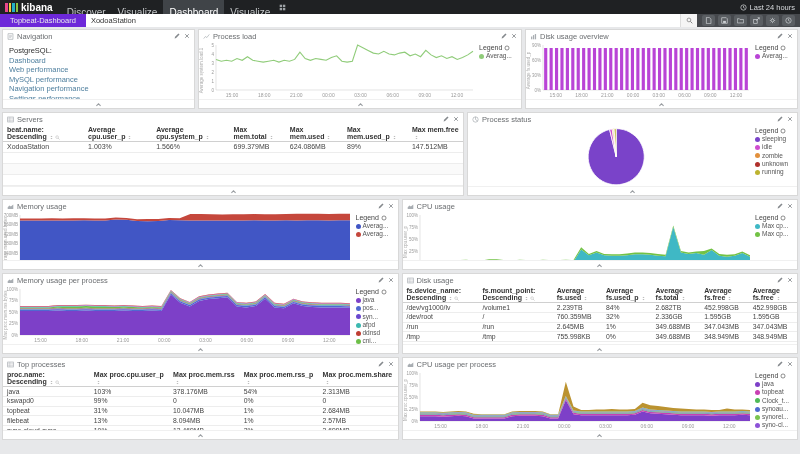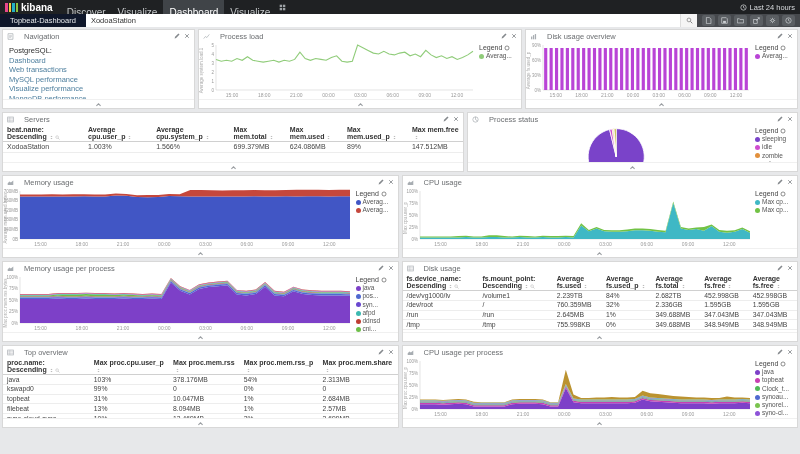--- a/index.html
+++ b/index.html
@@ -11,30 +11,30 @@
 .brand{display:flex;align-items:center;margin-right:8px}
 .stripe{width:2.5px;height:9px;margin-right:1px}
 .brand-text{color:#fff;font-weight:bold;font-size:10px;margin-left:2px}
 .nav-item{color:#c3c6c8;font-size:10px;padding:0 6px;height:24px;display:flex;align-items:center;cursor:pointer}
 .nav-item.active{background:#404448;color:#fff}
 .grid-btn{color:#9ea2a6;margin-left:3px;display:flex;cursor:pointer}
 .nav-spacer{flex:1}
 .time{color:#d7dadd;font-size:7.5px;display:flex;gap:3px;align-items:center;cursor:pointer}
 
 .toolbar{height:13px;background:#46494d;display:flex;align-items:stretch}
-.tb-tab{background:#0f172a;color:#e8eaec;font-size:7.5px;padding:0 10px;display:flex;align-items:center;cursor:pointer;white-space:nowrap}
+.tb-tab{background:#6d28d9;color:#e8eaec;font-size:7.5px;padding:0 10px;display:flex;align-items:center;cursor:pointer;white-space:nowrap}
 .tb-input{flex:1;border:none;outline:none;font-size:7.5px;padding:0 5px;color:#333;background:#fff}
 .tb-search{width:17px;background:#f5f5f5;border-left:1px solid #ddd;display:flex;align-items:center;justify-content:center;color:#777;cursor:pointer}
 .tb-icons{display:flex;align-items:center;gap:3px;padding:0 5px}
 .tb-btn{width:13px;height:11px;background:#5a5e62;border-radius:2px;display:flex;align-items:center;justify-content:center;color:#ced2d5;cursor:pointer}
 
 .dash{padding:2px}
 .row{display:flex;gap:3px;margin-bottom:3px}
 .panel{background:#fff;border:1px solid #d8d8d8;display:flex;flex-direction:column;overflow:hidden}
-.p-head{flex:0 0 12px;display:flex;align-items:center;gap:10px;padding:0 4px}
+.p-head{flex:0 0 12px;display:flex;align-items:center;gap:3px;padding:0 4px}
 .pt-ic{color:#a8adb2;display:flex}
 .p-title{font-size:7.5px;color:#6a6d70;flex:1;white-space:nowrap;overflow:hidden}
 .p-tools{display:flex;gap:4px;color:#85898d}
 .tool{cursor:pointer;display:flex}
 .p-body{flex:1;position:relative;display:flex;overflow:hidden}
 .p-foot{flex:0 0 9px;display:flex;align-items:center;justify-content:center;color:#9a9ea2;border-top:1px solid #f0f0f0;cursor:pointer}
 .chart{flex:1;height:100%;display:block;cursor:crosshair}
 
 .legend{flex:0 0 44px;padding:1px 1px 0 2px;overflow:hidden}
 .legend-h{font-size:7px;color:#454545;display:flex;align-items:center;gap:2px;line-height:9px}
@@ -163,24 +163,24 @@
               <svg class="ic" style="width:6px;height:6px" viewBox="0 0 10 10">
                 <path d="M2 2l6 6M8 2l-6 6" stroke="currentColor" stroke-width="1.4"></path>
               </svg>
             </span>
           </span>
         </div>
       <div class="p-body md-body">
         <div class="md-h">PostgreSQL:</div>
         <div>
             <a class="md-link">Dashboard</a>
-            <a class="md-link">Web transactions</a>
+            <a class="md-link">Web performance</a>
             <a class="md-link">MySQL performance</a>
-            <a class="md-link">Visualize performance</a>
-            <a class="md-link">MongoDB performance</a>
+            <a class="md-link">Navigation performance</a>
+            <a class="md-link">Settings performance</a>
           </div>
       </div>
       <div class="p-foot">
           <span style="display:flex">
             <svg class="ic" style="width:7px;height:7px" viewBox="0 0 10 10">
               <path d="M2 7l3-3 3 3" fill="none" stroke="currentColor" stroke-width="1.5"></path>
             </svg>
           </span>
         </div>
     </div>
@@ -342,21 +342,21 @@
       <div class="p-foot">
           <span style="display:flex">
             <svg class="ic" style="width:7px;height:7px" viewBox="0 0 10 10">
               <path d="M2 7l3-3 3 3" fill="none" stroke="currentColor" stroke-width="1.5"></path>
             </svg>
           </span>
         </div>
     </div>
   </div>
 
-  <div class="row" style="height:60px">
+  <div class="row" style="height:84px">
     <div class="panel" style="flex:0 0 462px">
       <div class="p-head">
           <span class="pt-ic">
             <svg class="ic" style="width:7px;height:7px" viewBox="0 0 10 10">
               <rect x="1" y="1.5" width="8" height="7" fill="none" stroke="currentColor"></rect>
               <path d="M1 4h8M1 6.2h8M4 1.5v7" stroke="currentColor" stroke-width=".6"></path>
             </svg>
           </span>
           <span class="p-title">Servers</span>
           <span class="p-tools">
@@ -544,21 +544,21 @@
       <div class="p-foot">
           <span style="display:flex">
             <svg class="ic" style="width:7px;height:7px" viewBox="0 0 10 10">
               <path d="M2 7l3-3 3 3" fill="none" stroke="currentColor" stroke-width="1.5"></path>
             </svg>
           </span>
         </div>
     </div>
   </div>
 
-  <div class="row" style="height:83px">
+  <div class="row" style="height:71px">
     <div class="panel" style="flex:1">
       <div class="p-head">
           <span class="pt-ic">
             <svg class="ic" style="width:7px;height:7px" viewBox="0 0 10 10">
               <path d="M1 8.5V6l2.5-2.5 2 1.5L9 2v6.5z" fill="currentColor"></path>
             </svg>
           </span>
           <span class="p-title">Memory usage</span>
           <span class="p-tools">
             <span class="tool">
@@ -916,21 +916,21 @@
 
   <div class="row" style="height:83px">
     <div class="panel" style="flex:1">
       <div class="p-head">
           <span class="pt-ic">
             <svg class="ic" style="width:7px;height:7px" viewBox="0 0 10 10">
               <rect x="1" y="1.5" width="8" height="7" fill="none" stroke="currentColor"></rect>
               <path d="M1 4h8M1 6.2h8M4 1.5v7" stroke="currentColor" stroke-width=".6"></path>
             </svg>
           </span>
-          <span class="p-title">Top overview</span>
+          <span class="p-title">Top processes</span>
           <span class="p-tools">
             <span class="tool">
               <svg class="ic" style="width:6px;height:6px" viewBox="0 0 10 10">
                 <path d="M1 9l.8-2.6L7.4.8l1.8 1.8L3.6 8.2z" fill="currentColor"></path>
               </svg>
             </span>
             <span class="tool">
               <svg class="ic" style="width:6px;height:6px" viewBox="0 0 10 10">
                 <path d="M2 2l6 6M8 2l-6 6" stroke="currentColor" stroke-width="1.4"></path>
               </svg>

